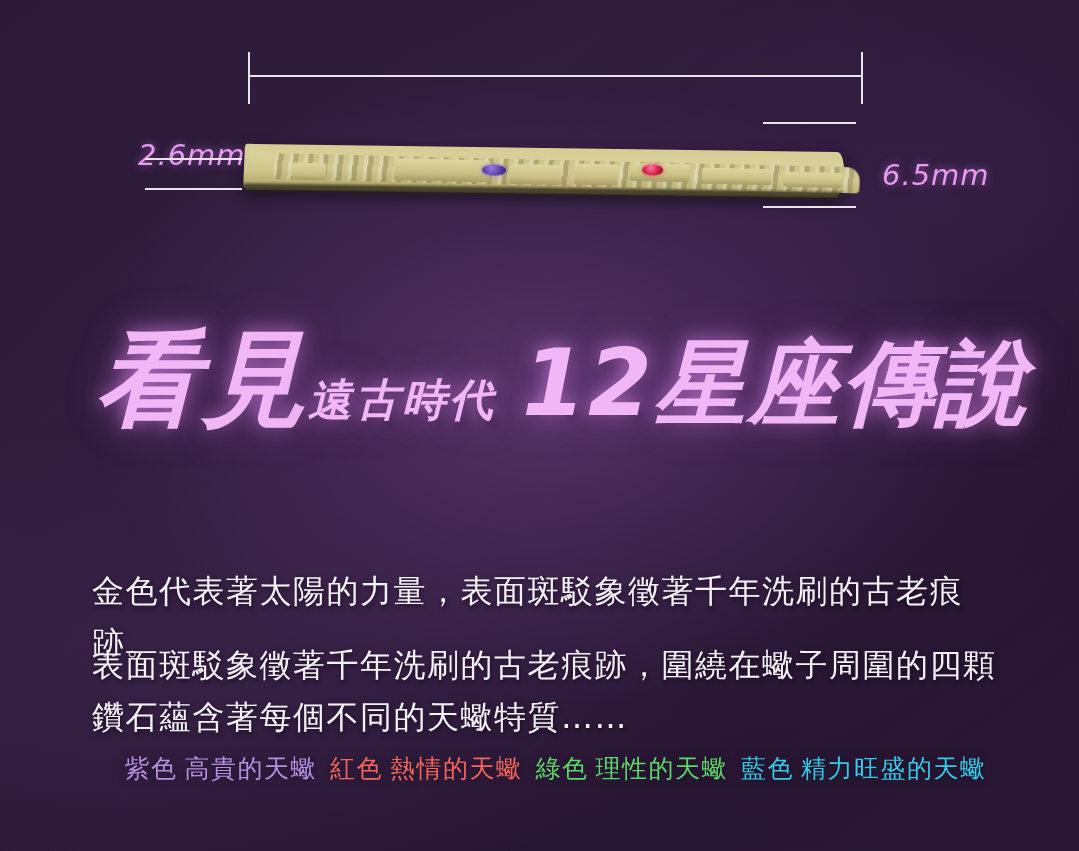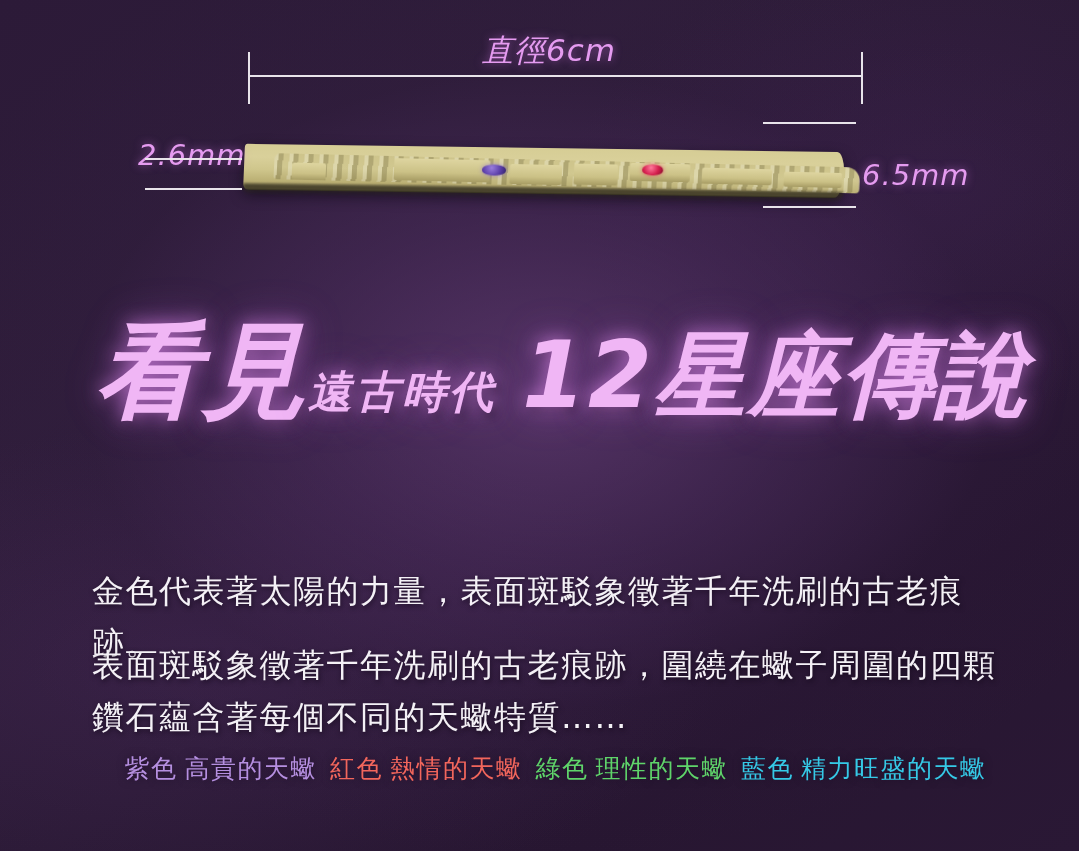--- a/index.html
+++ b/index.html
@@ -98,42 +98,42 @@
   .dim-label {
     position: absolute;
     color: #e59bf0;
     font-family: "DejaVu Sans", sans-serif;
     letter-spacing: 1px;
     white-space: nowrap;
     text-shadow: 0 0 9px rgba(215,120,235,0.55);
   }
   .dim-diameter { font-size: 31px; font-style: italic; }
   .dim-thin     { font-size: 29px; font-style: italic; }
-  .dim-thick    { font-size: 29px; font-style: italic; }
+  .dim-thick    { font-size: 29px; font-style: italic; margin-left: 20px; }
 
   
   .headline {
     position: absolute;
     left: 96px;
     top: 325px;
     width: 900px;
     color: #f0b6f5;
     font-family: "DejaVu Sans", sans-serif;
     font-size: 86px;
     font-style: italic;
     font-weight: 700;
     letter-spacing: 2px;
     line-height: 1.05;
     white-space: nowrap;
     text-shadow:
       0 0 18px rgba(226,140,240,0.72),
       0 0 42px rgba(180,90,210,0.45),
       3px 5px 10px rgba(18,8,26,0.75);
   }
-  .headline .lead { font-size: 104px; font-family: Liberation Mono, monospace; }
+  .headline .lead { font-size: 104px; }
   .headline .mid  { font-size: 44px; letter-spacing: 3px; }
   .headline .gap  { display: inline-block; width: 26px; }
   .headline .tail { font-size: 92px; }
 
   
   .section-title {
     position: absolute;
     left: 92px;
     top: 505px;
     color: #ffffff;
@@ -189,21 +189,20 @@
         <div class="relief-bump" style="left:510px; top:6px;  width:58px; height:15px;"></div>
         <div class="gem gem-purple"></div>
         <div class="gem gem-red"></div>
       </div>
     </div>
   </div>
 
   <div class="rule rule-v" style="left:248px; top:52px;  width:2px; height:52px;"></div>
   <div class="rule rule-h" style="left:248px; top:75px;  width:615px; height:2px;"></div>
   <div class="rule rule-v" style="left:861px; top:52px;  width:2px; height:52px;"></div>
-  <div class="dim-label dim-diameter" style="left:482px; top:30px;">直徑6cm</div>
 
   <div class="dim-label dim-thin" style="left:138px; top:118px;margin-top:20px;">2.6mm</div>
   <div class="rule rule-h" style="left:145px; top:158px; width:97px; height:2px;"></div>
   <div class="rule rule-h" style="left:145px; top:188px; width:97px; height:2px;"></div>
 
   <div class="rule rule-h" style="left:763px; top:122px; width:93px; height:2px;"></div>
   <div class="rule rule-h" style="left:763px; top:206px; width:93px; height:2px;"></div>
   <div class="dim-label dim-thick" style="left:862px; top:158px;">6.5mm</div>
 
   <div class="headline">

